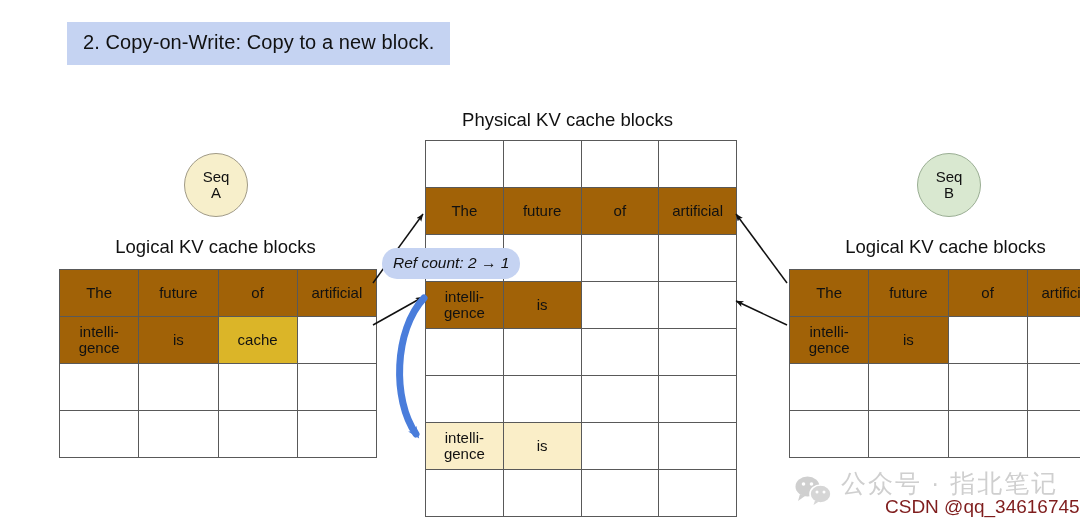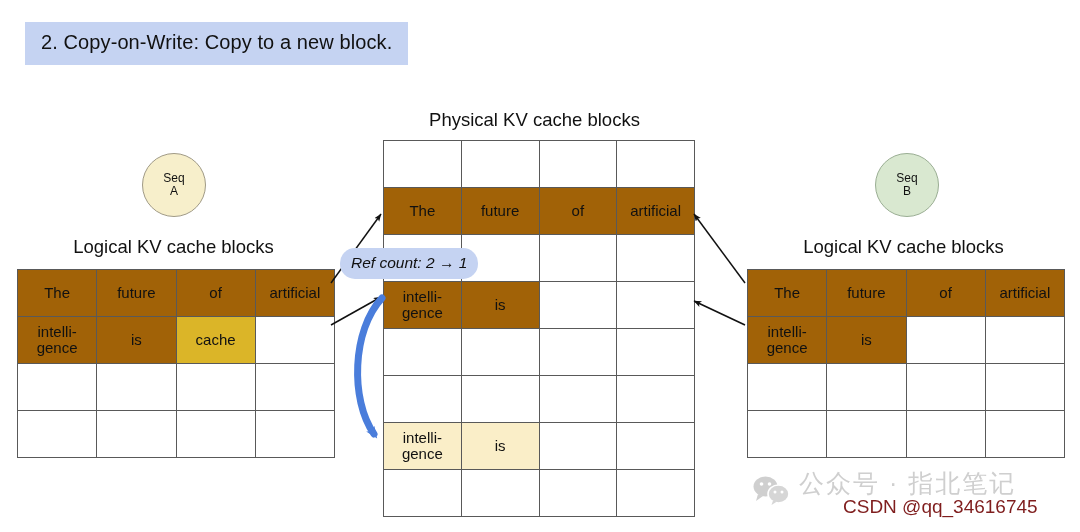--- a/index.html
+++ b/index.html
@@ -2,53 +2,53 @@
 <html><head>
 <meta charset="utf-8">
 <style>
   html,body{margin:0;padding:0;}
   body{
     width:1080px;height:532px;position:relative;overflow:hidden;
     background:#ffffff;
     font-family:"Liberation Sans", sans-serif;
     color:#1a1a1a;
   }
-  #canvas{position:absolute;inset:0;}
+  #canvas{position:absolute;inset:0;margin-left:42px;}
 
   
   .title-banner{
     position:absolute;left:25px;top:22px;
     background:#c5d3f2;
     padding:9px 16px 11px 16px;
     font-size:20px;
     letter-spacing:.1px;
     color:#111;
     white-space:nowrap;
   }
 
   
   .heading{
     position:absolute;
     font-size:18.5px;
     color:#111;
     white-space:nowrap;
     text-align:center;
   }
-  #physical-heading{left:381px;top:109px;width:307px;}
+  #physical-heading{left:372px;top:109px;width:307px;}
   #left-heading{left:17px;top:236px;width:313px;}
   #right-heading{left:747px;top:236px;width:313px;}
 
   
   .seq-circle{
     position:absolute;
     width:62px;height:62px;border-radius:50%;
     border:1.6px solid #a09a86;
     display:flex;flex-direction:column;
     align-items:center;justify-content:center;
-    font-size:12px;line-height:1.08;color:#111;
+    font-size:15px;line-height:1.08;color:#111;
   }
   #seq-a{left:142px;top:153px;background:#f7efcb;}
   #seq-b{left:875px;top:153px;background:#d9e8d0;border-color:#9aae93;}
   .seq-circle span{display:block;}
 
   
   .kv-table{
     position:absolute;
     border-collapse:collapse;
     table-layout:fixed;

